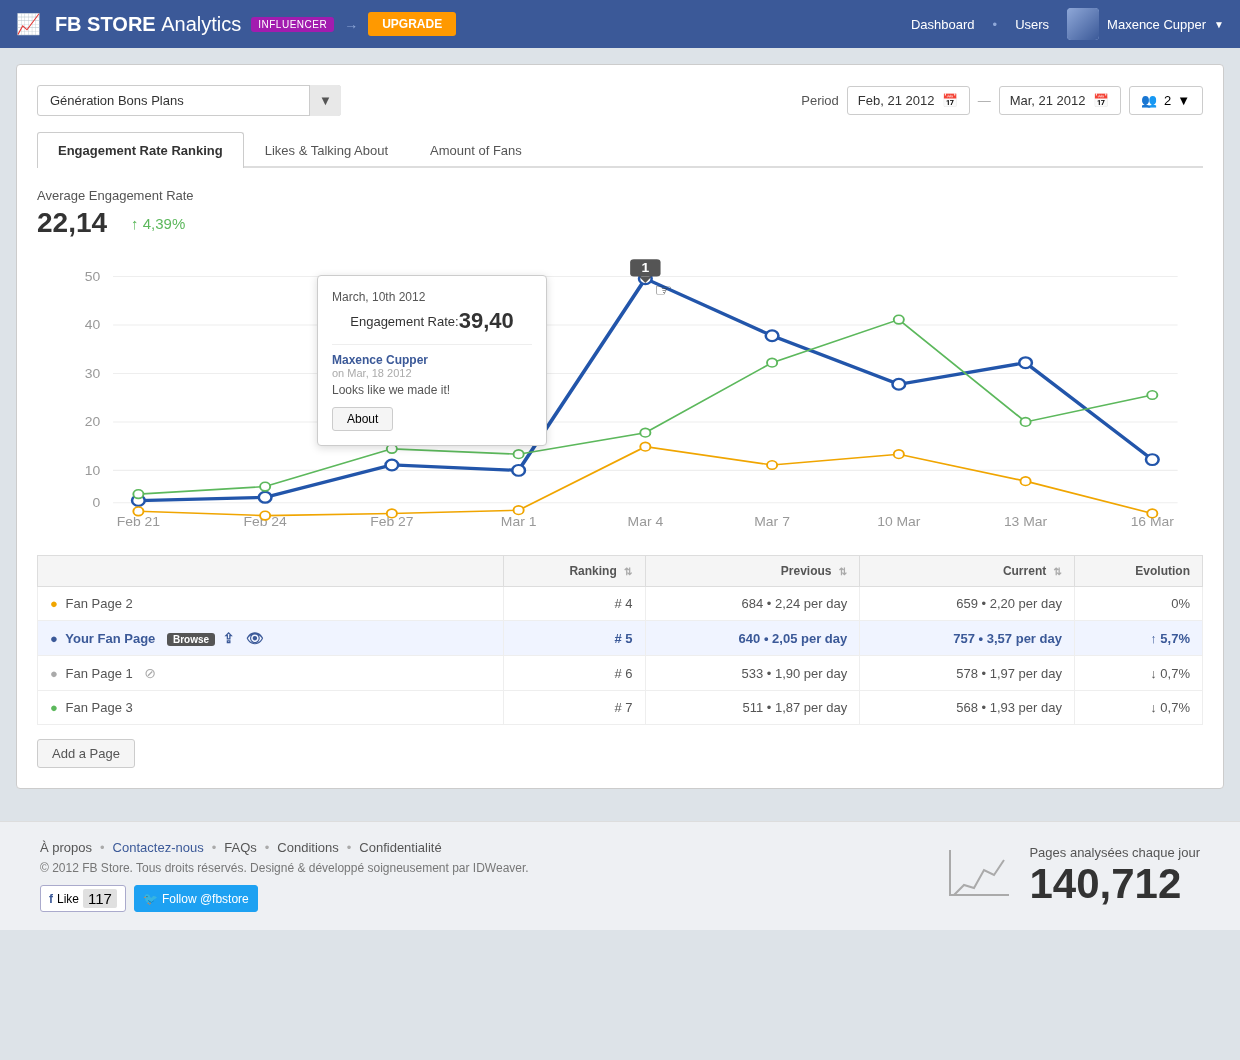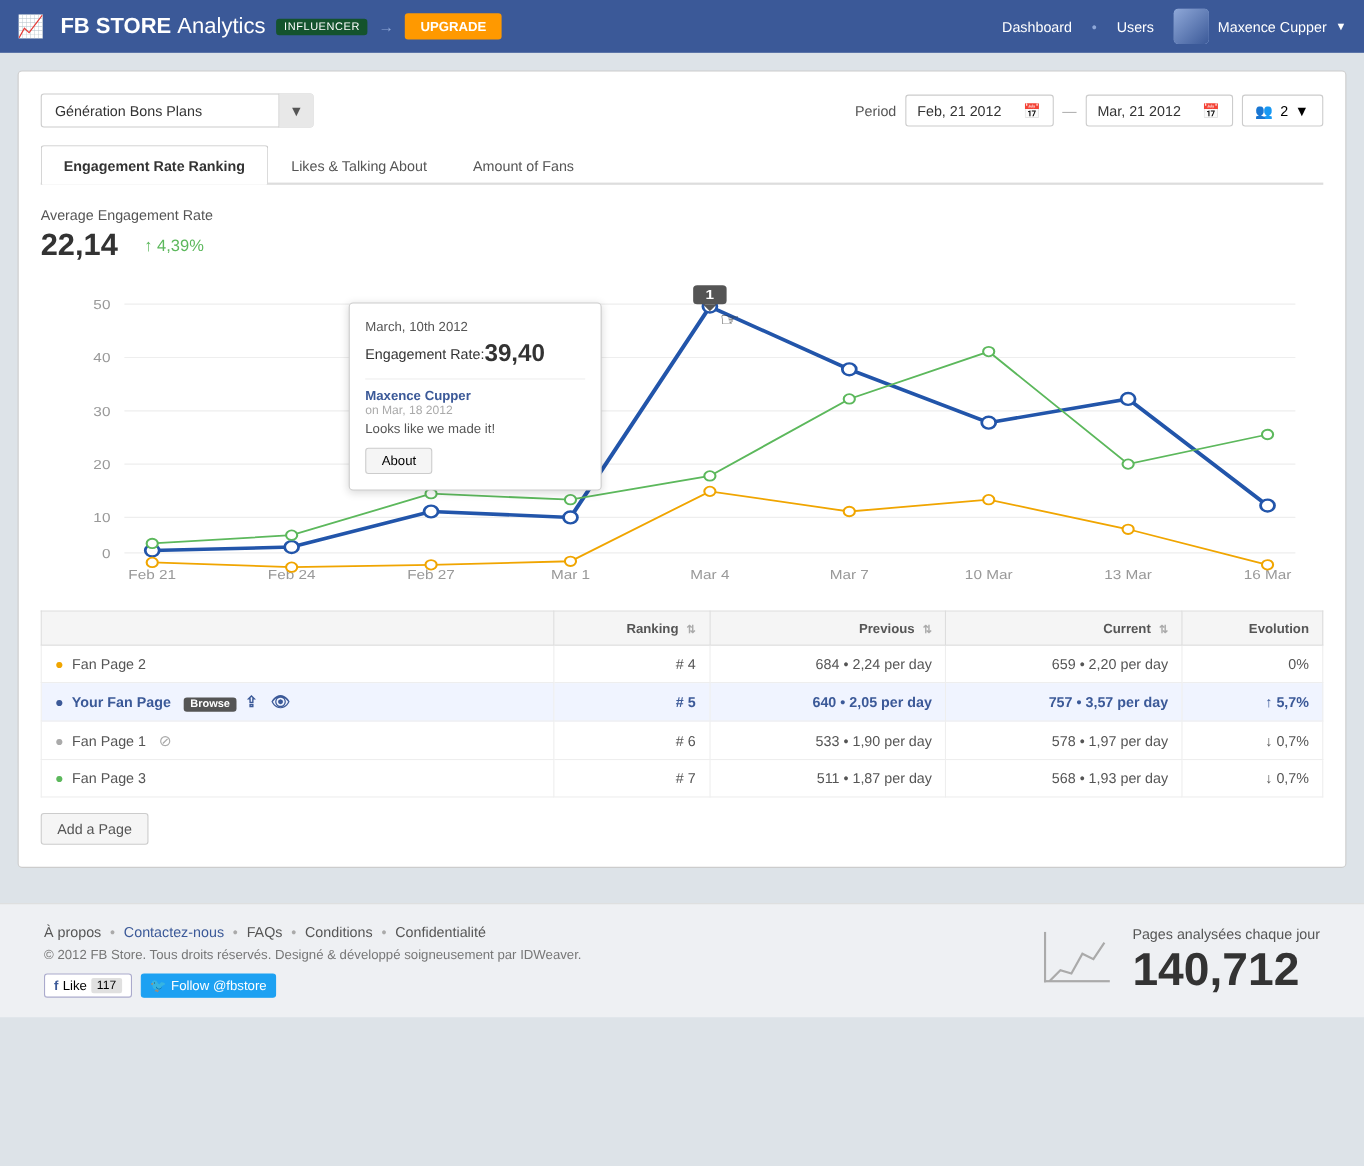--- a/index.html
+++ b/index.html
@@ -12,21 +12,21 @@
       display: flex;
       align-items: center;
       padding: 0 16px;
       justify-content: space-between;
     }
     .header-left { display: flex; align-items: center; gap: 10px; }
     .logo-icon { color: white; font-size: 20px; margin-right: 4px; }
     .logo-text { color: white; font-size: 20px; font-weight: bold; }
     .logo-text span { font-weight: normal; }
     .badge-influencer {
-      background: #14532d;
+      background: #a21caf;
       color: white;
       font-size: 10px;
       padding: 2px 7px;
       border-radius: 3px;
       text-transform: uppercase;
       letter-spacing: 0.5px;
     }
     .arrow-text { color: #8fa8d8; font-size: 14px; }
     .upgrade-btn {
       background: #f90;
@@ -61,21 +61,21 @@
     .top-bar { display: flex; align-items: center; gap: 16px; margin-bottom: 16px; }
     .page-select-wrap { position: relative; }
     .page-select {
       border: 1px solid #ccc;
       border-radius: 3px;
       padding: 7px 36px 7px 12px;
       font-size: 13px;
       color: #333;
       background: white;
       appearance: none;
-      width: 248px;
+      width: 304px;
       cursor: pointer;
     }
     .select-arrow {
       position: absolute;
       right: 0; top: 0; bottom: 0;
       width: 32px;
       background: #e8e8e8;
       border-left: 1px solid #ccc;
       border-radius: 0 3px 3px 0;
       display: flex; align-items: center; justify-content: center;
@@ -84,21 +84,21 @@
     }
     .period-wrap { display: flex; align-items: center; gap: 8px; margin-left: auto; }
     .period-label { color: #555; font-size: 13px; }
     .date-input {
       border: 1px solid #ccc;
       border-radius: 3px;
       padding: 6px 10px;
       font-size: 13px;
       color: #333;
       background: white;
-      display: flex; align-items: flex-end; gap: 20px;
+      display: flex; align-items: flex-end; gap: 8px;
       cursor: pointer;
     }
     .date-sep { color: #aaa; }
     .users-btn {
       border: 1px solid #ccc;
       border-radius: 3px;
       padding: 6px 12px;
       font-size: 13px;
       background: white;
       cursor: pointer;
@@ -140,21 +140,21 @@
       top: 20px; left: 280px;
       background: white;
       border: 1px solid #ccc;
       border-radius: 4px;
       padding: 14px;
       width: 230px;
       box-shadow: 0 2px 8px rgba(0,0,0,0.15);
       z-index: 10;
     }
     .tooltip-date { font-size: 12px; color: #555; margin-bottom: 4px; }
-    .tooltip-rate-row { display: flex; justify-content: flex-start; align-items: center; margin-bottom: 10px; }
+    .tooltip-rate-row { display: flex; justify-content: center; align-items: center; margin-bottom: 10px; }
     .tooltip-rate-label { font-size: 13px; color: #333; }
     .tooltip-rate-val { font-size: 22px; font-weight: bold; color: #333; }
     .tooltip-divider { border: none; border-top: 1px solid #eee; margin-bottom: 8px; }
     .tooltip-user { color: #3b5998; font-size: 12px; font-weight: bold; }
     .tooltip-user-meta { font-size: 11px; color: #aaa; margin-bottom: 4px; }
     .tooltip-comment { font-size: 12px; color: #555; margin-bottom: 10px; }
     .reply-btn {
       border: 1px solid #ccc;
       border-radius: 3px;
       padding: 4px 14px;
@@ -475,21 +475,21 @@
       <span class="footer-sep">•</span>
       <span>Conditions</span>
       <span class="footer-sep">•</span>
       <span>Confidentialité</span>
     </div>
     <div class="footer-copy">© 2012 FB Store. Tous droits réservés. Designé &amp; développé soigneusement par IDWeaver.</div>
     <div class="footer-social">
       <button class="fb-like-btn">
         <span style="color:#3b5998;font-weight:bold;">f</span>
         <span>Like</span>
-        <span style="background:#e0e0e0;padding:1px 5px;border-radius:2px;font-size:11px;">117</span>
+        <span style="background:#e0e0e0;padding:1px 5px;border-radius:2px;font-size:15px;">117</span>
       </button>
       <button class="twitter-btn">
         <span>🐦</span>
         <span>Follow @fbstore</span>
       </button>
     </div>
   </div>
   <div class="footer-right">
     <div>
       <svg width="60" height="50" viewBox="0 0 60 50">

